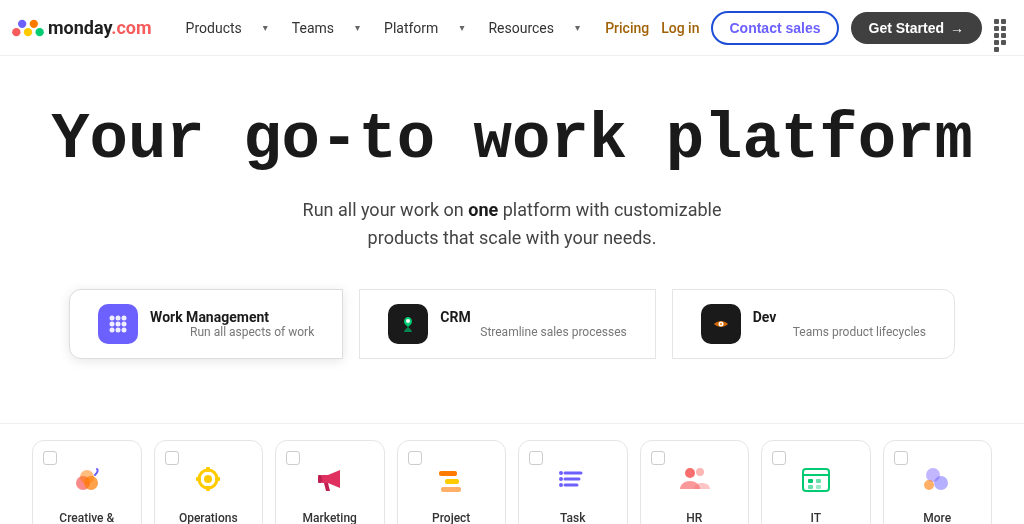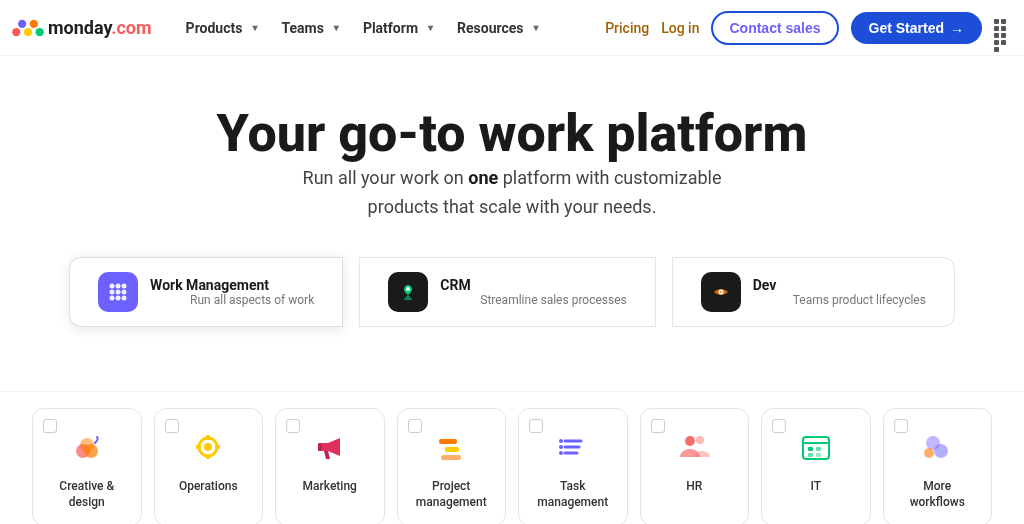--- a/index.html
+++ b/index.html
@@ -11,47 +11,49 @@
       padding: 0 12px; height: 56px; border-bottom: 1px solid #f0f0f0;
       position: sticky; top: 0; background: #fff; z-index: 100;
     }
     .nav-left { display: flex; align-items: center; gap: 24px; }
     .logo { display: flex; align-items: center; gap: 4px; }
     .logo-mark { width: 32px; height: 20px; }
     .logo-text { font-size: 18px; font-weight: 700; color: #1f1f1f; }
     .logo-dot { color: #f65c5c; }
     .nav-items { display: flex; align-items: center; gap: 4px; }
     .nav-item {
-      display: flex; align-items: center; gap: 10px;
+      display: flex; align-items: center; gap: 21px;
       padding: 6px 10px; border-radius: 6px; cursor: pointer;
-      font-size: 14px; color: #333; font-weight: 700;
+      font-size: 14px; color: #333; font-weight: 400;
     }
     .chevron { font-size: 10px; color: #666; }
     .nav-right { display: flex; align-items: center; gap: 12px; }
     .nav-link { font-size: 14px; color: #a16207; cursor: pointer; font-weight: 500; }
     .btn-contact {
       padding: 7px 16px; border: 2px solid #1d4ed8; border-radius: 20px;
       background: transparent; color: #6c60ff; font-size: 14px; font-weight: 600;
       cursor: pointer;
     }
     .btn-get-started {
       display: flex; align-items: center; gap: 6px;
       padding: 8px 18px; border-radius: 20px;
-      background: #1d4ed8; color: #fff; font-size: 14px; font-weight: 600;
+      background: #404040; color: #fff; font-size: 14px; font-weight: 600;
       border: none; cursor: pointer;
     }
     .grid-icon { display: flex; flex-wrap: wrap; gap: 2px; width: 18px; height: 18px; cursor: pointer; }
     .grid-dot { width: 5px; height: 5px; background: #555; border-radius: 1px; }
 
     
     .hero {
       text-align: center; padding: 48px 24px 32px;
     }
     .hero-title {
-      font-size: 52px; font-weight: 800; color: #1a1a1a; line-height: 1.15;
+      font-size: 64px; font-weight: 800; color: #1a1a1a; line-height: 1.15;
+      margin-bottom: 18px;
+      font-family: Liberation Mono, monospace;
     }
     .hero-sub {
       font-size: 18px; color: #444; line-height: 1.6; margin-bottom: 36px;
     }
     .hero-sub span.highlight { font-weight: 700; color: #1a1a1a; }
 
     
     .product-tabs {
       display: flex; align-items: center; justify-content: center; gap: 16px;
       margin-bottom: 32px;

